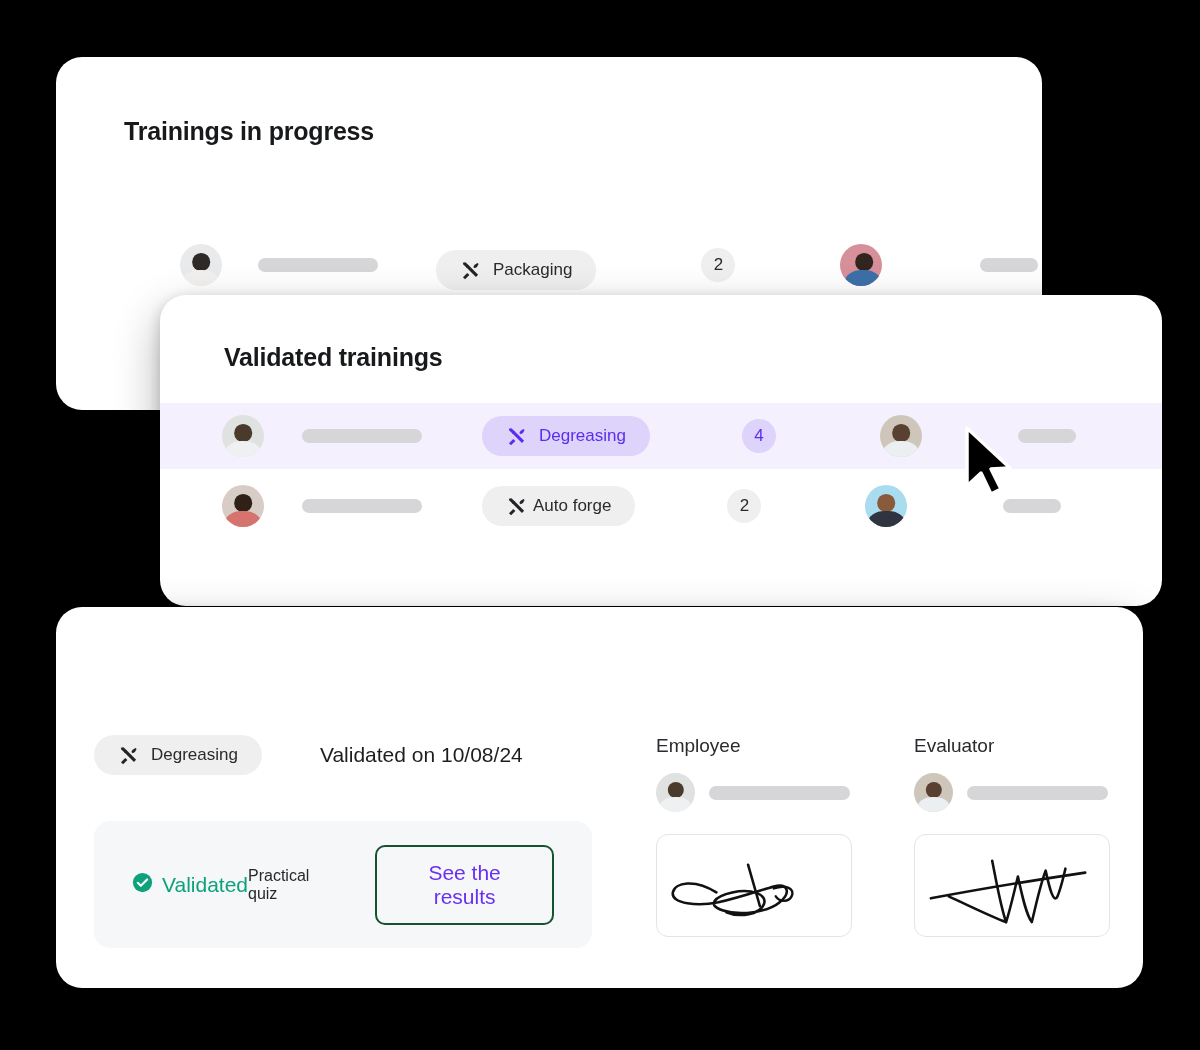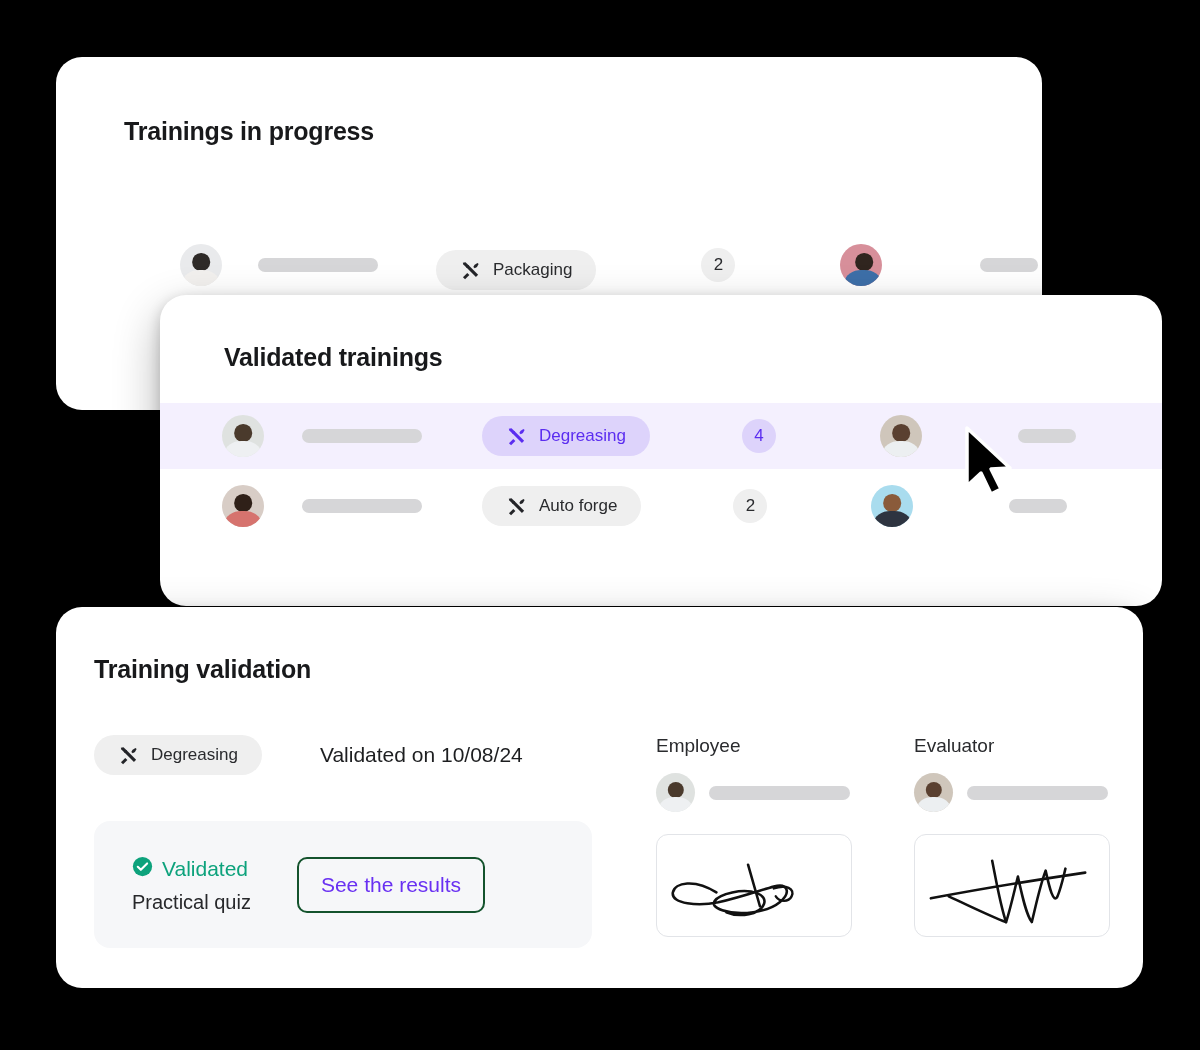--- a/index.html
+++ b/index.html
@@ -85,23 +85,23 @@
     display: flex; align-items: center; gap: 58px;
   }
   .validated-date { font-size: 21px; color: #1d1e20; }
 
   .quiz-box {
     position: absolute; left: 38px; top: 214px;
     width: 498px; height: 127px;
     background: #f6f7f9; border-radius: 16px;
     display: flex; align-items: center; padding: 0 38px; gap: 46px;
   }
-  .quiz-left { display: flex; flex-direction: column; gap: 9px; }
+  .quiz-left { display: flex; flex-direction: row; }
   .quiz-status { display: flex; align-items: center; gap: 9px; font-size: 21px; color: #0da27c; }
-  .quiz-sub { font-size: 20px; color: #27282b; }
+  .quiz-sub { font-size: 16px; color: #27282b; }
   .results-btn {
     border: 2px solid #14532d; border-radius: 10px;
     color: #6930f2; background: transparent;
     font-size: 21px; padding: 14px 22px; cursor: pointer;
     font-family: inherit;
   }
 
   .sig-group { position: absolute; top: 128px; }
   .sig-group.employee  { left: 600px; }
   .sig-group.evaluator { left: 858px; }
@@ -210,21 +210,21 @@
       </div>
       <div class="end-bar" style="margin-left:96px;"></div>
     </div>
 
     <div class="row" style="top:180px; width:1002px; padding-left:62px;">
       <div class="avatar" style="width:42px;height:42px;background:#d8cdc6;">
         <div class="head" style="background:#2f2018;"></div>
         <div class="body" style="background:#d6736e;"></div>
       </div>
       <div class="name-bar" style="width:120px; margin-left:38px;"></div>
-      <div class="chip" style="margin-left:60px;">
+      <div class="chip" style="margin-left:60px;gap:6px;">
         <span>
           <svg width="21" height="21" viewBox="0 0 24 24" fill="#232428">
             <path d="M3.2 3.2l3.1-.6 4.1 4.1-2.5 2.5L3.8 5.1z"></path>
             <path d="M7.1 8.3l11.1 11.1 2.5-2.5L9.6 5.8z"></path>
             <path d="M20 3.4l-3.3 1.9-1.5 2.6 1.6 1.6 2.6-1.5 1.9-3.3z"></path>
             <path d="M8.3 14.8l-4.9 4.9 2.4 2.4 4.9-4.9z"></path>
           </svg>
         </span>
         <span>Auto forge</span>
       </div>
@@ -232,21 +232,20 @@
       <div class="avatar" style="width:42px;height:42px;margin-left:104px;background:#a9dcee;">
         <div class="head" style="background:#8a5b3a;"></div>
         <div class="body" style="background:#2e3440;"></div>
       </div>
       <div class="end-bar" style="margin-left:96px;"></div>
     </div>
 
   </div>
 
   <div class="card" id="card-detail">
-    <div class="card-title">Training validation</div>
 
     <div class="meta-row">
       <div class="chip">
         <span>
           <svg width="21" height="21" viewBox="0 0 24 24" fill="#232428">
             <path d="M3.2 3.2l3.1-.6 4.1 4.1-2.5 2.5L3.8 5.1z"></path>
             <path d="M7.1 8.3l11.1 11.1 2.5-2.5L9.6 5.8z"></path>
             <path d="M20 3.4l-3.3 1.9-1.5 2.6 1.6 1.6 2.6-1.5 1.9-3.3z"></path>
             <path d="M8.3 14.8l-4.9 4.9 2.4 2.4 4.9-4.9z"></path>
           </svg>

